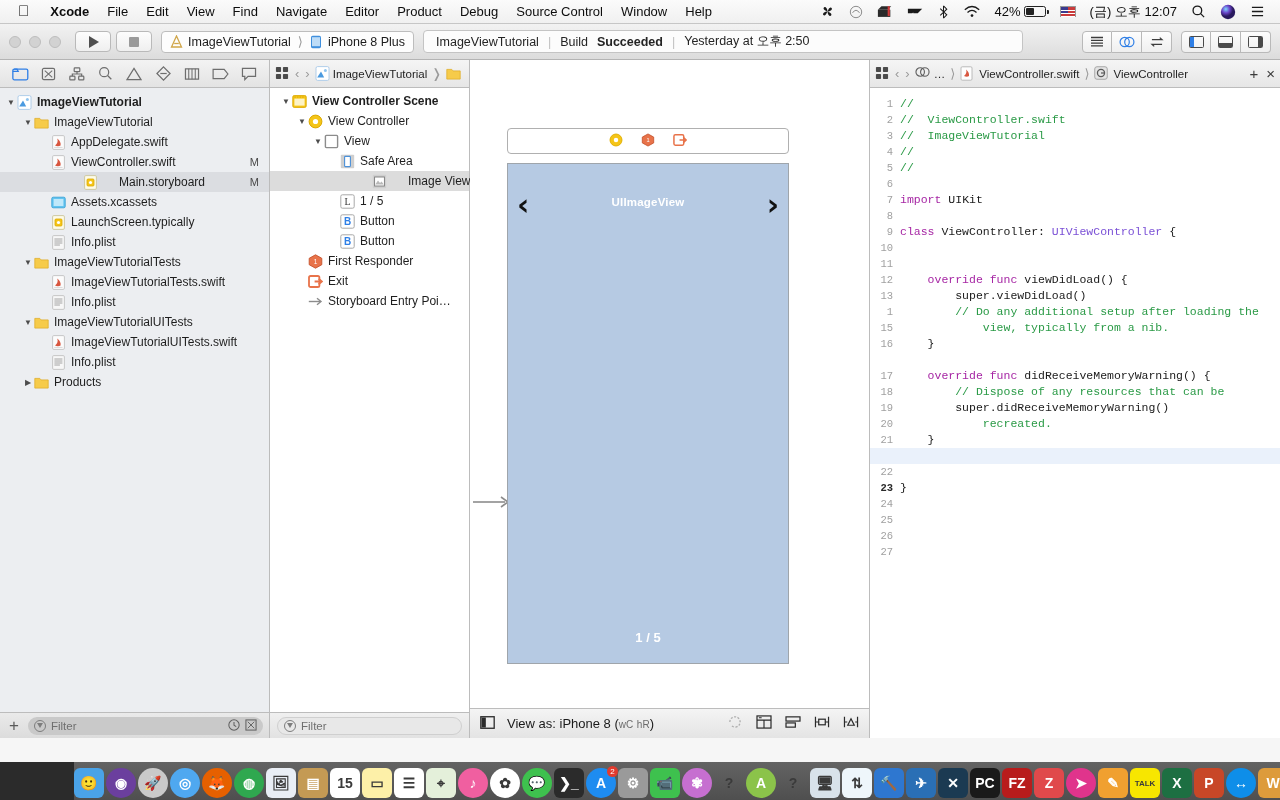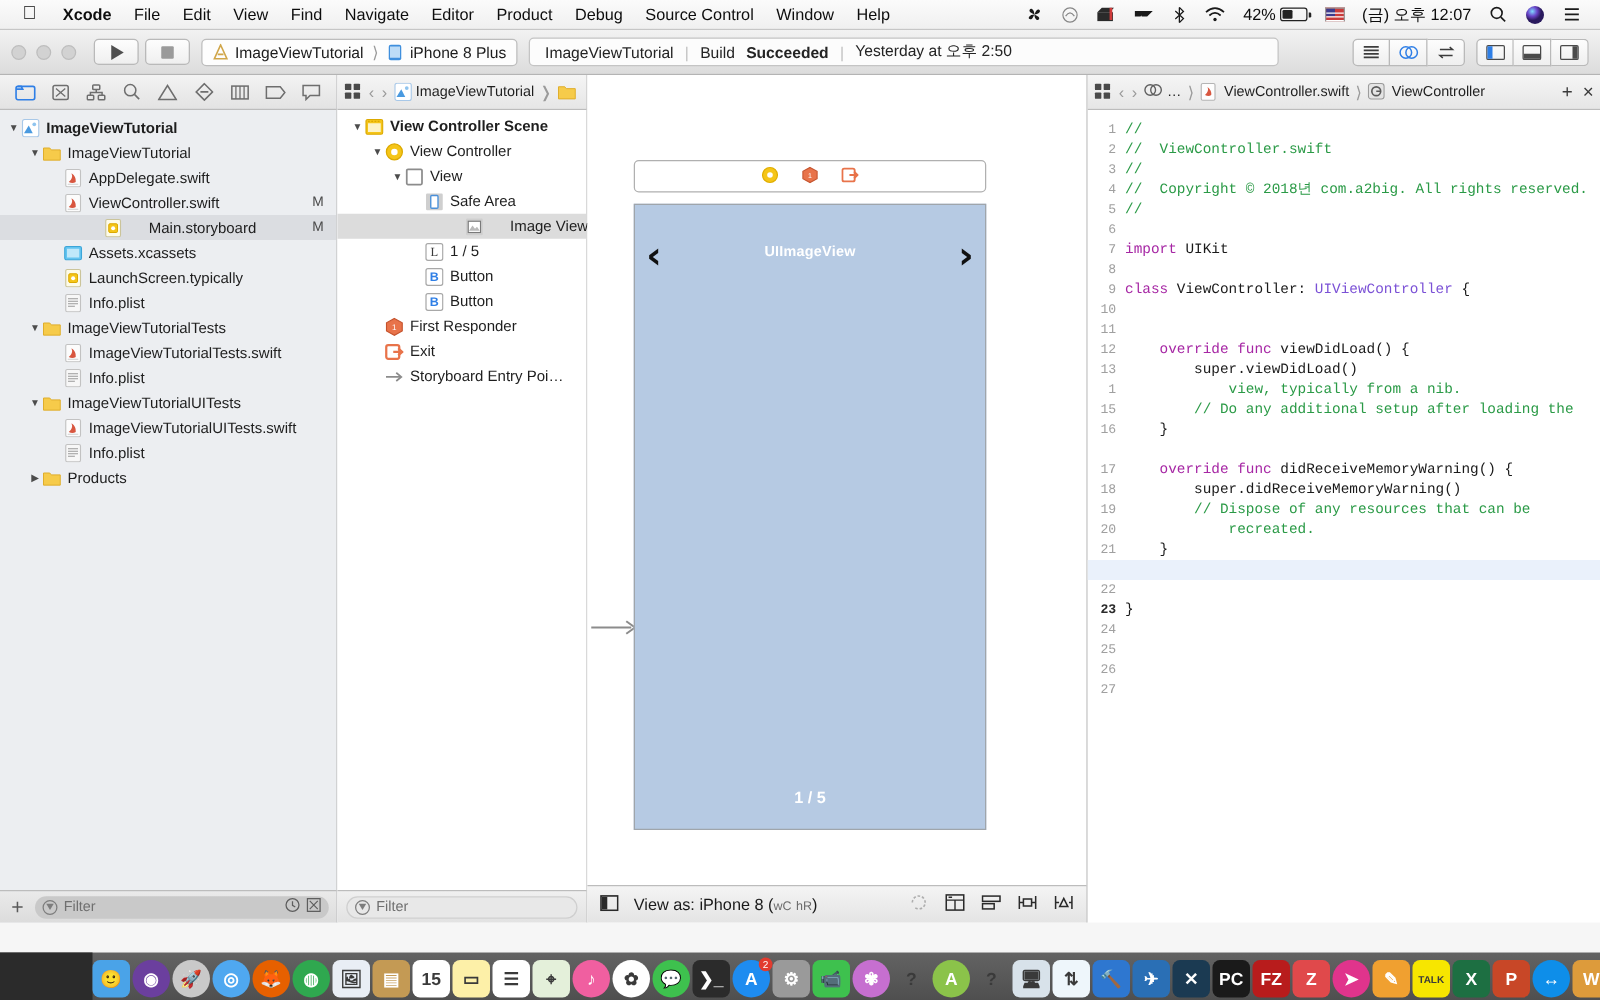--- a/index.html
+++ b/index.html
@@ -904,38 +904,38 @@
               <div>22</div>
               <div class="cur">23</div>
               <div>24</div>
               <div>25</div>
               <div>26</div>
               <div>27</div>
             </div>
           <div class="codelines" id="codelines">
               <div class="cl"><span class="cmt">//</span></div>
               <div class="cl"><span class="cmt">//  ViewController.swift</span></div>
+              <div class="cl"><span class="cmt">//  ImageViewTutorial</span></div>
               <div class="cl"><span class="cmt">//</span></div>
-              <div class="cl"><span class="cmt">//  Copyright © 2018년 com.a2big. All rights reserved.</span></div>
               <div class="cl"><span class="cmt">//</span></div>
               <div class="cl">&nbsp;</div>
               <div class="cl"><span class="kw">import</span><span class="pln"> UIKit</span></div>
               <div class="cl">&nbsp;</div>
               <div class="cl"><span class="kw">class</span><span class="pln"> ViewController: </span><span class="typ">UIViewController</span><span class="pln"> {</span></div>
               <div class="cl">&nbsp;</div>
               <div class="cl">&nbsp;</div>
               <div class="cl"><span class="pln">    </span><span class="kw">override func</span><span class="pln"> viewDidLoad() {</span></div>
               <div class="cl"><span class="pln">        super.viewDidLoad()</span></div>
+              <div class="cl"><span class="cmt">        // Do any additional setup after loading the</span></div>
               <div class="cl"><span class="cmt">            view, typically from a nib.</span></div>
-              <div class="cl"><span class="cmt">        // Do any additional setup after loading the</span></div>
               <div class="cl"><span class="pln">    }</span></div>
               <div class="cl">&nbsp;</div>
               <div class="cl"><span class="pln">    </span><span class="kw">override func</span><span class="pln"> didReceiveMemoryWarning() {</span></div>
+              <div class="cl"><span class="cmt">        // Dispose of any resources that can be</span></div>
               <div class="cl"><span class="pln">        super.didReceiveMemoryWarning()</span></div>
-              <div class="cl"><span class="cmt">        // Dispose of any resources that can be</span></div>
               <div class="cl"><span class="cmt">            recreated.</span></div>
               <div class="cl"><span class="pln">    }</span></div>
               <div class="cl hl">&nbsp;</div>
               <div class="cl">&nbsp;</div>
               <div class="cl"><span class="pln">}</span></div>
               <div class="cl">&nbsp;</div>
               <div class="cl">&nbsp;</div>
             </div>
         </div>
       </div>

